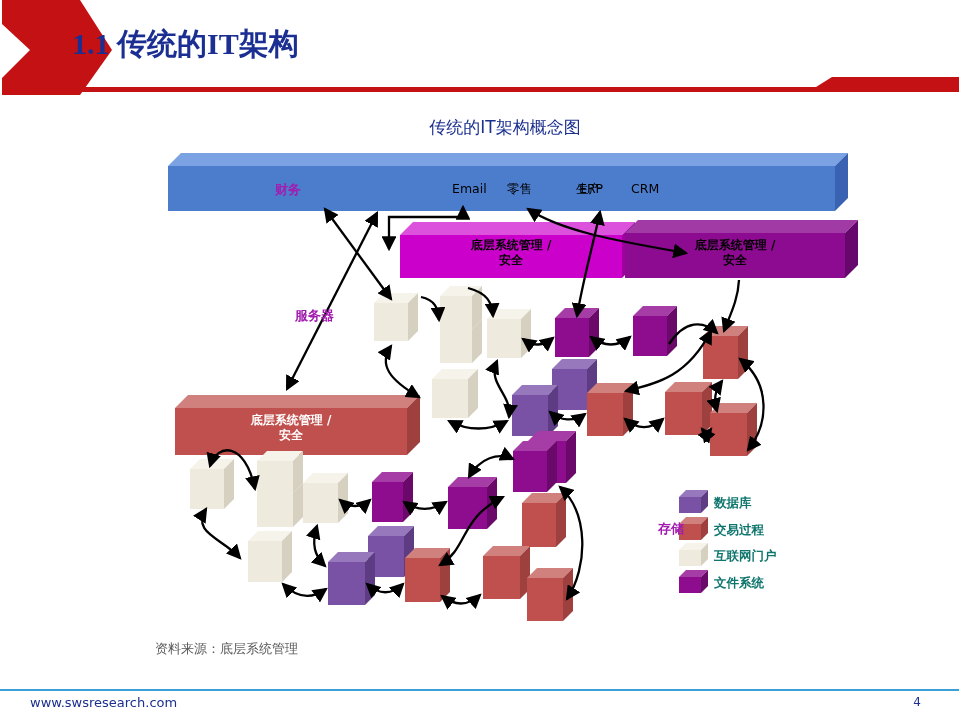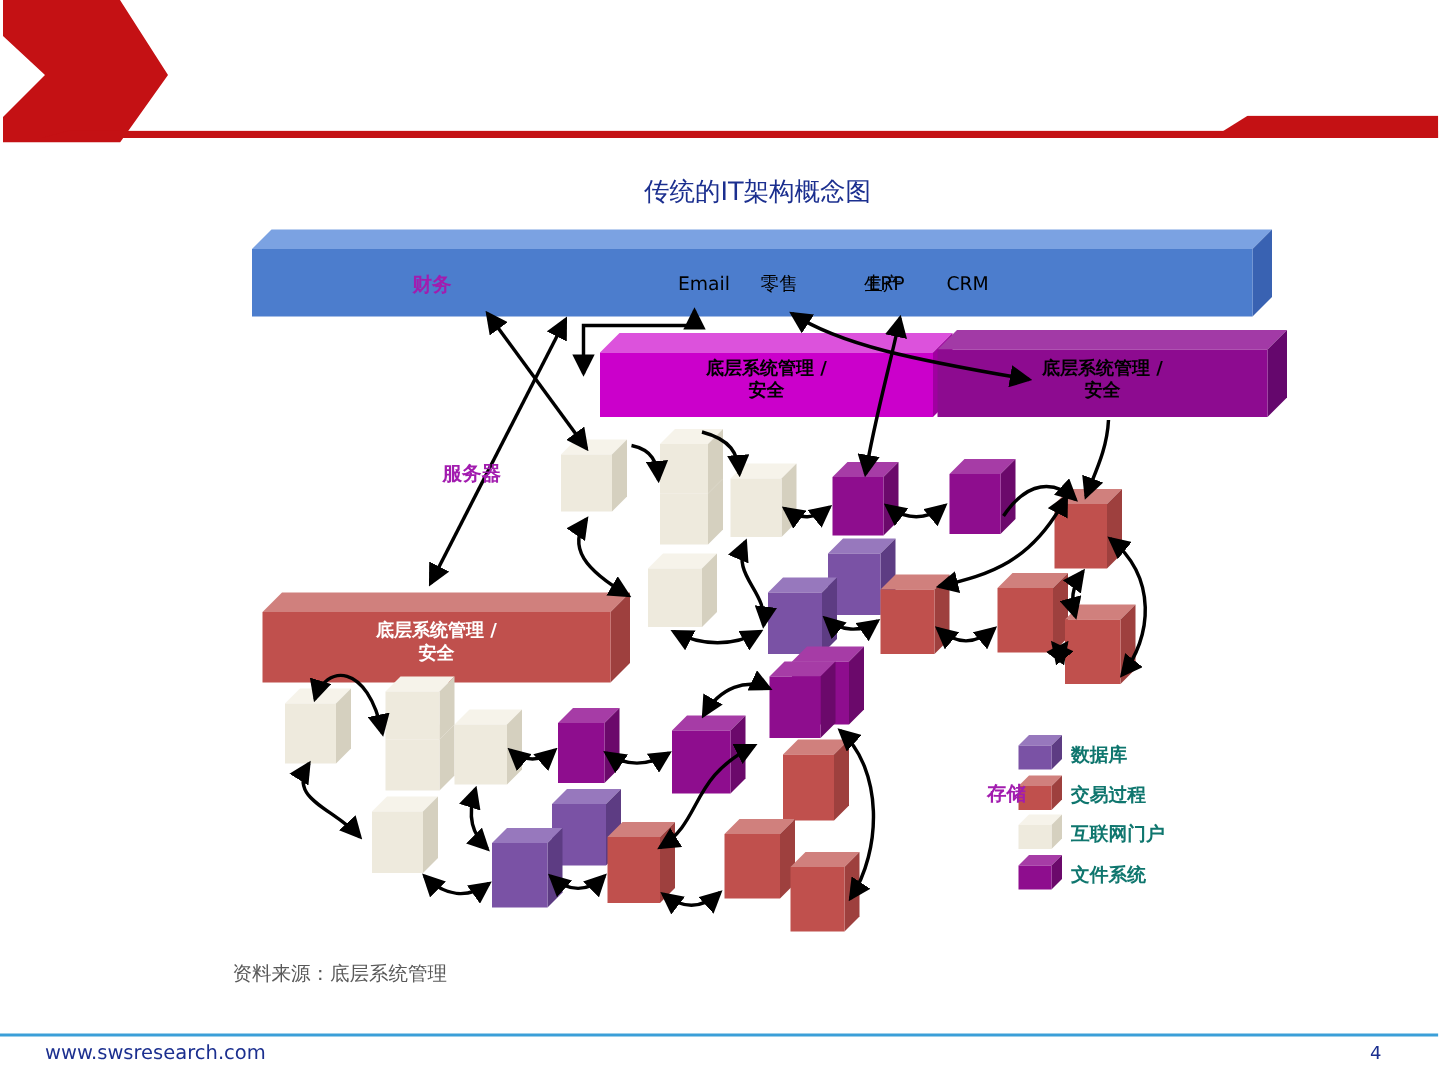--- a/index.html
+++ b/index.html
@@ -37,20 +37,21 @@
   #page-number{right:38px;top:695px;font-size:12px;color:#1b2f8f;}
 </style>
 </head>
 <body>
 
 <div id="slide">
 
   <div class="abs" id="chevron"></div>
   <div class="abs" id="head-line"></div>
   <div class="abs" id="head-line2"></div>
+  <div class="abs" id="page-title">1.1 传统的IT架构</div>
 
 
   <div class="abs" id="diagram-title">传统的IT架构概念图</div>
 
   <svg class="abs" id="diagram-svg" style="left:0;top:0;" width="959" height="719" viewBox="0 0 959 719">
     <defs>
       <marker id="ah" viewBox="0 0 10 10" refX="8.5" refY="5" markerWidth="6.5" markerHeight="6.5" orient="auto-start-reverse">
           <path d="M0,0 L10,5 L0,10 z" fill="#000"></path>
         </marker>
     </defs>

